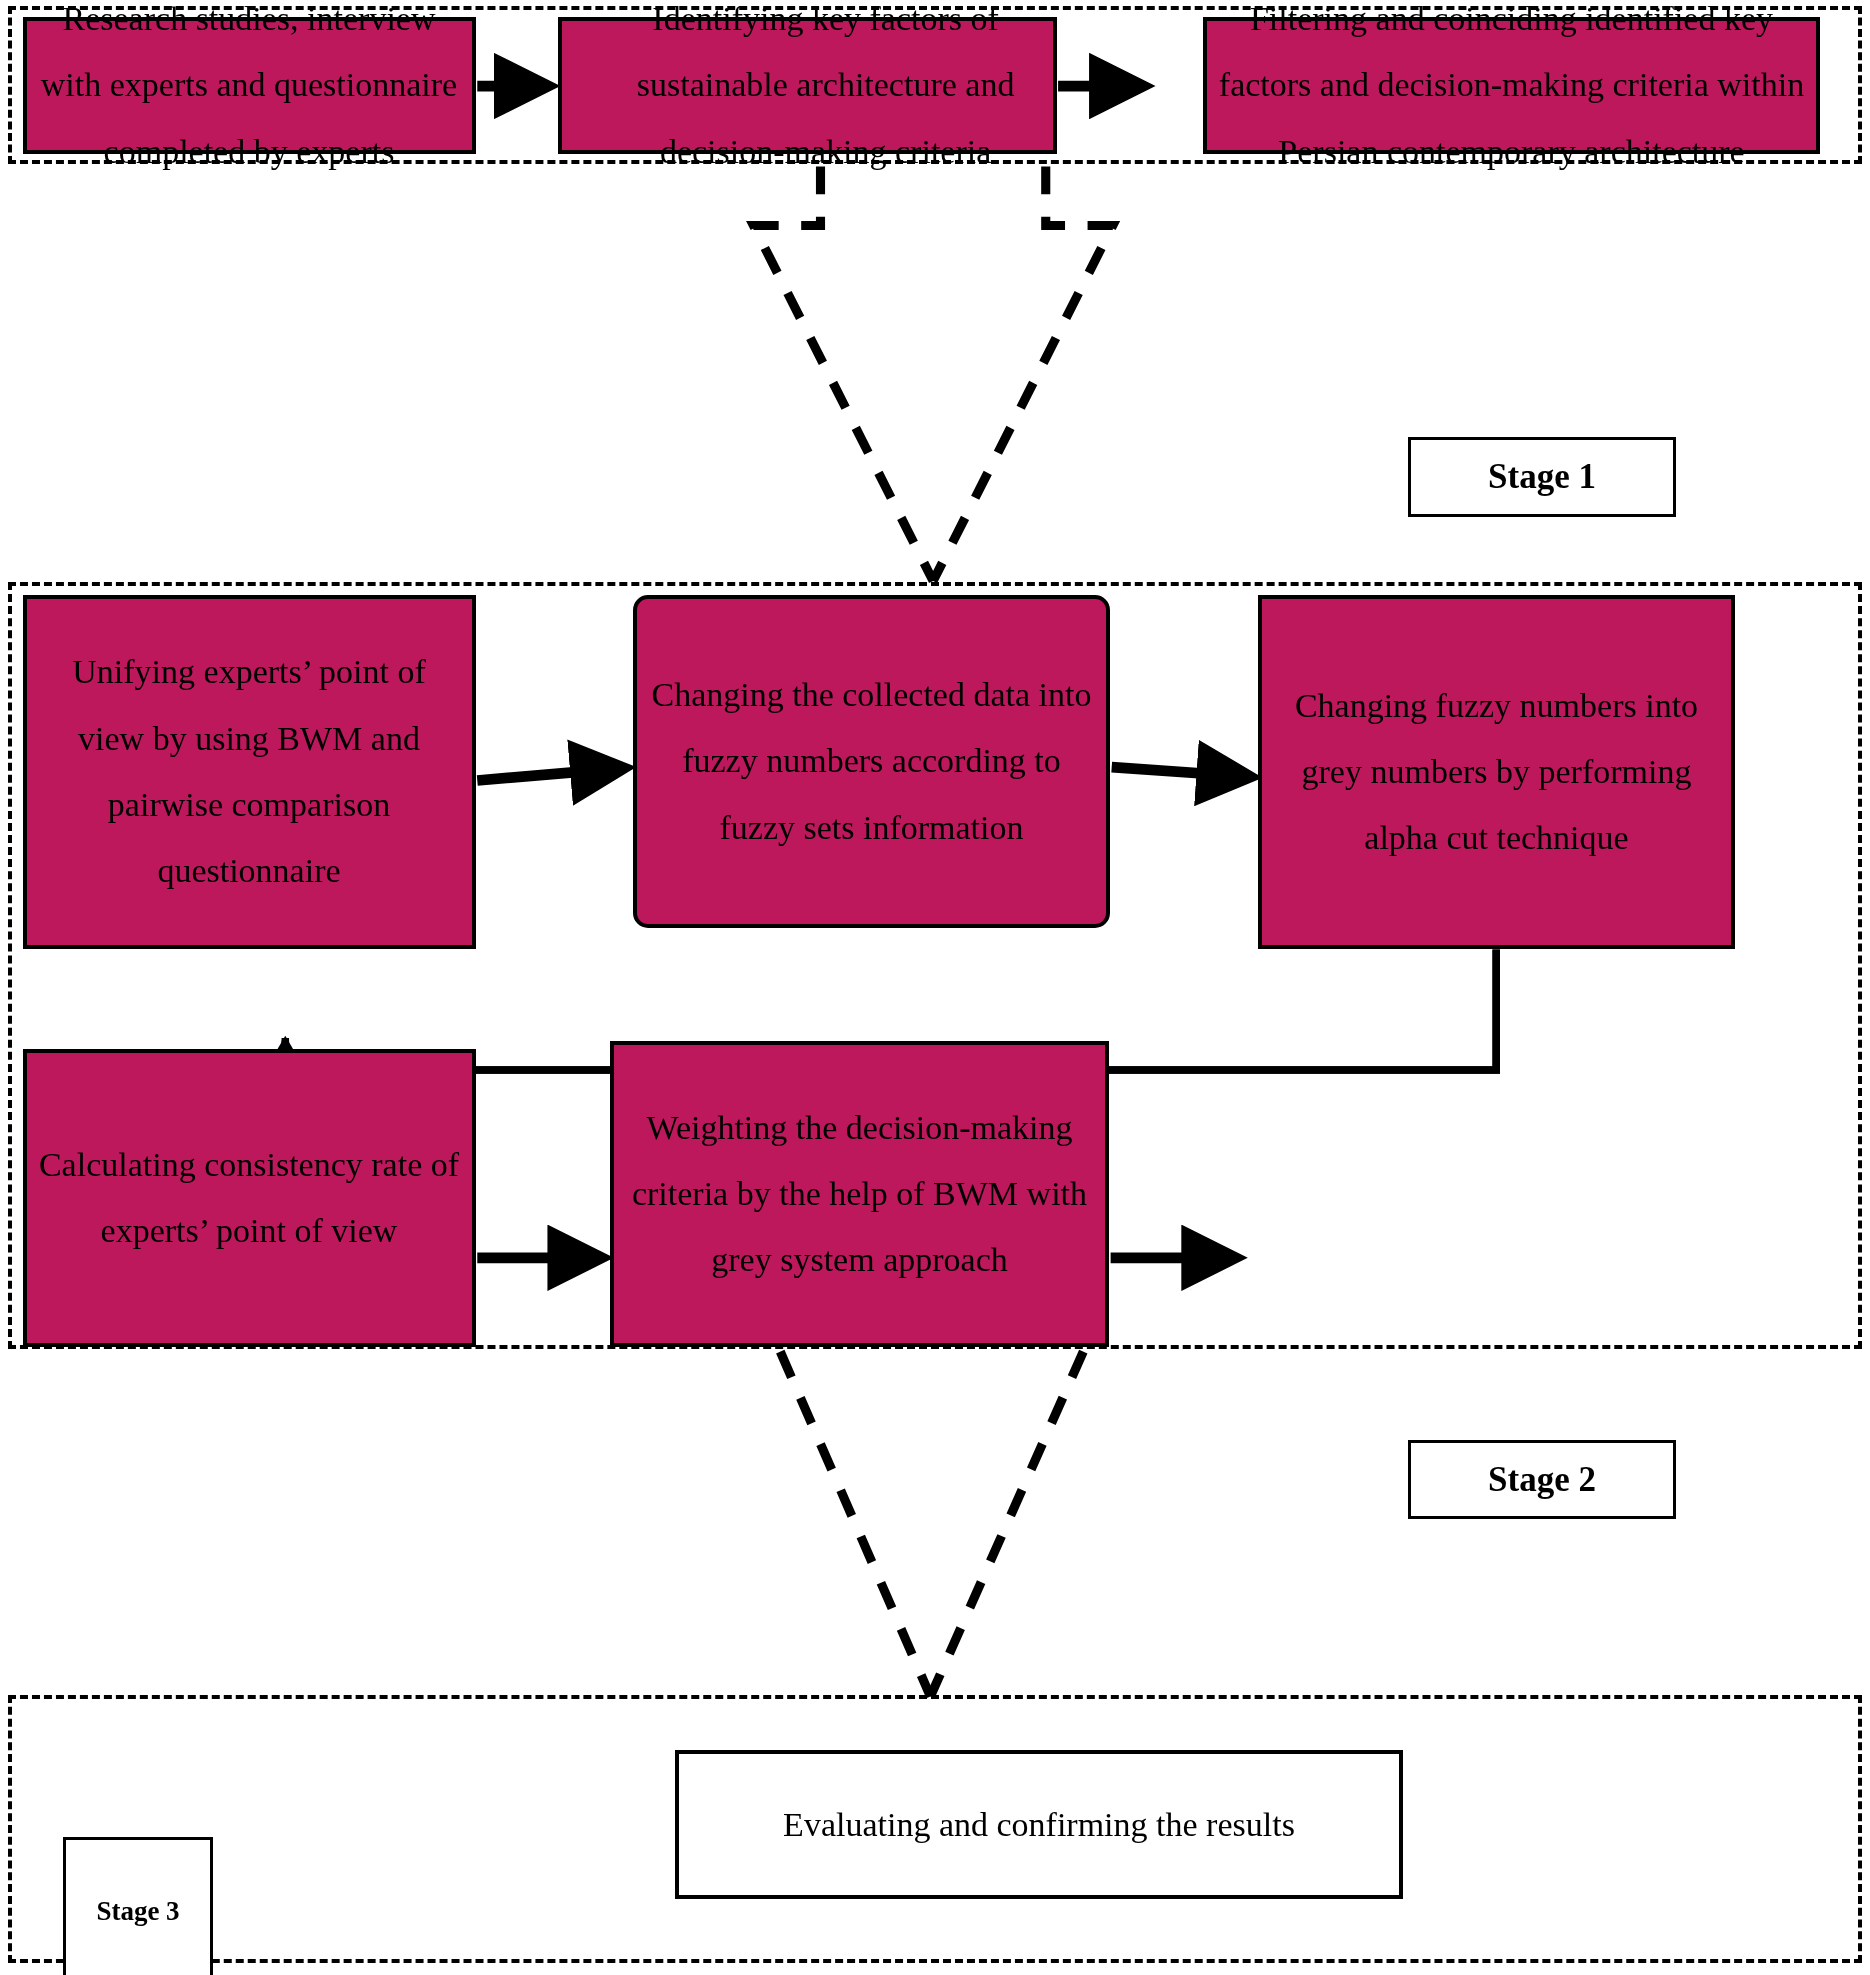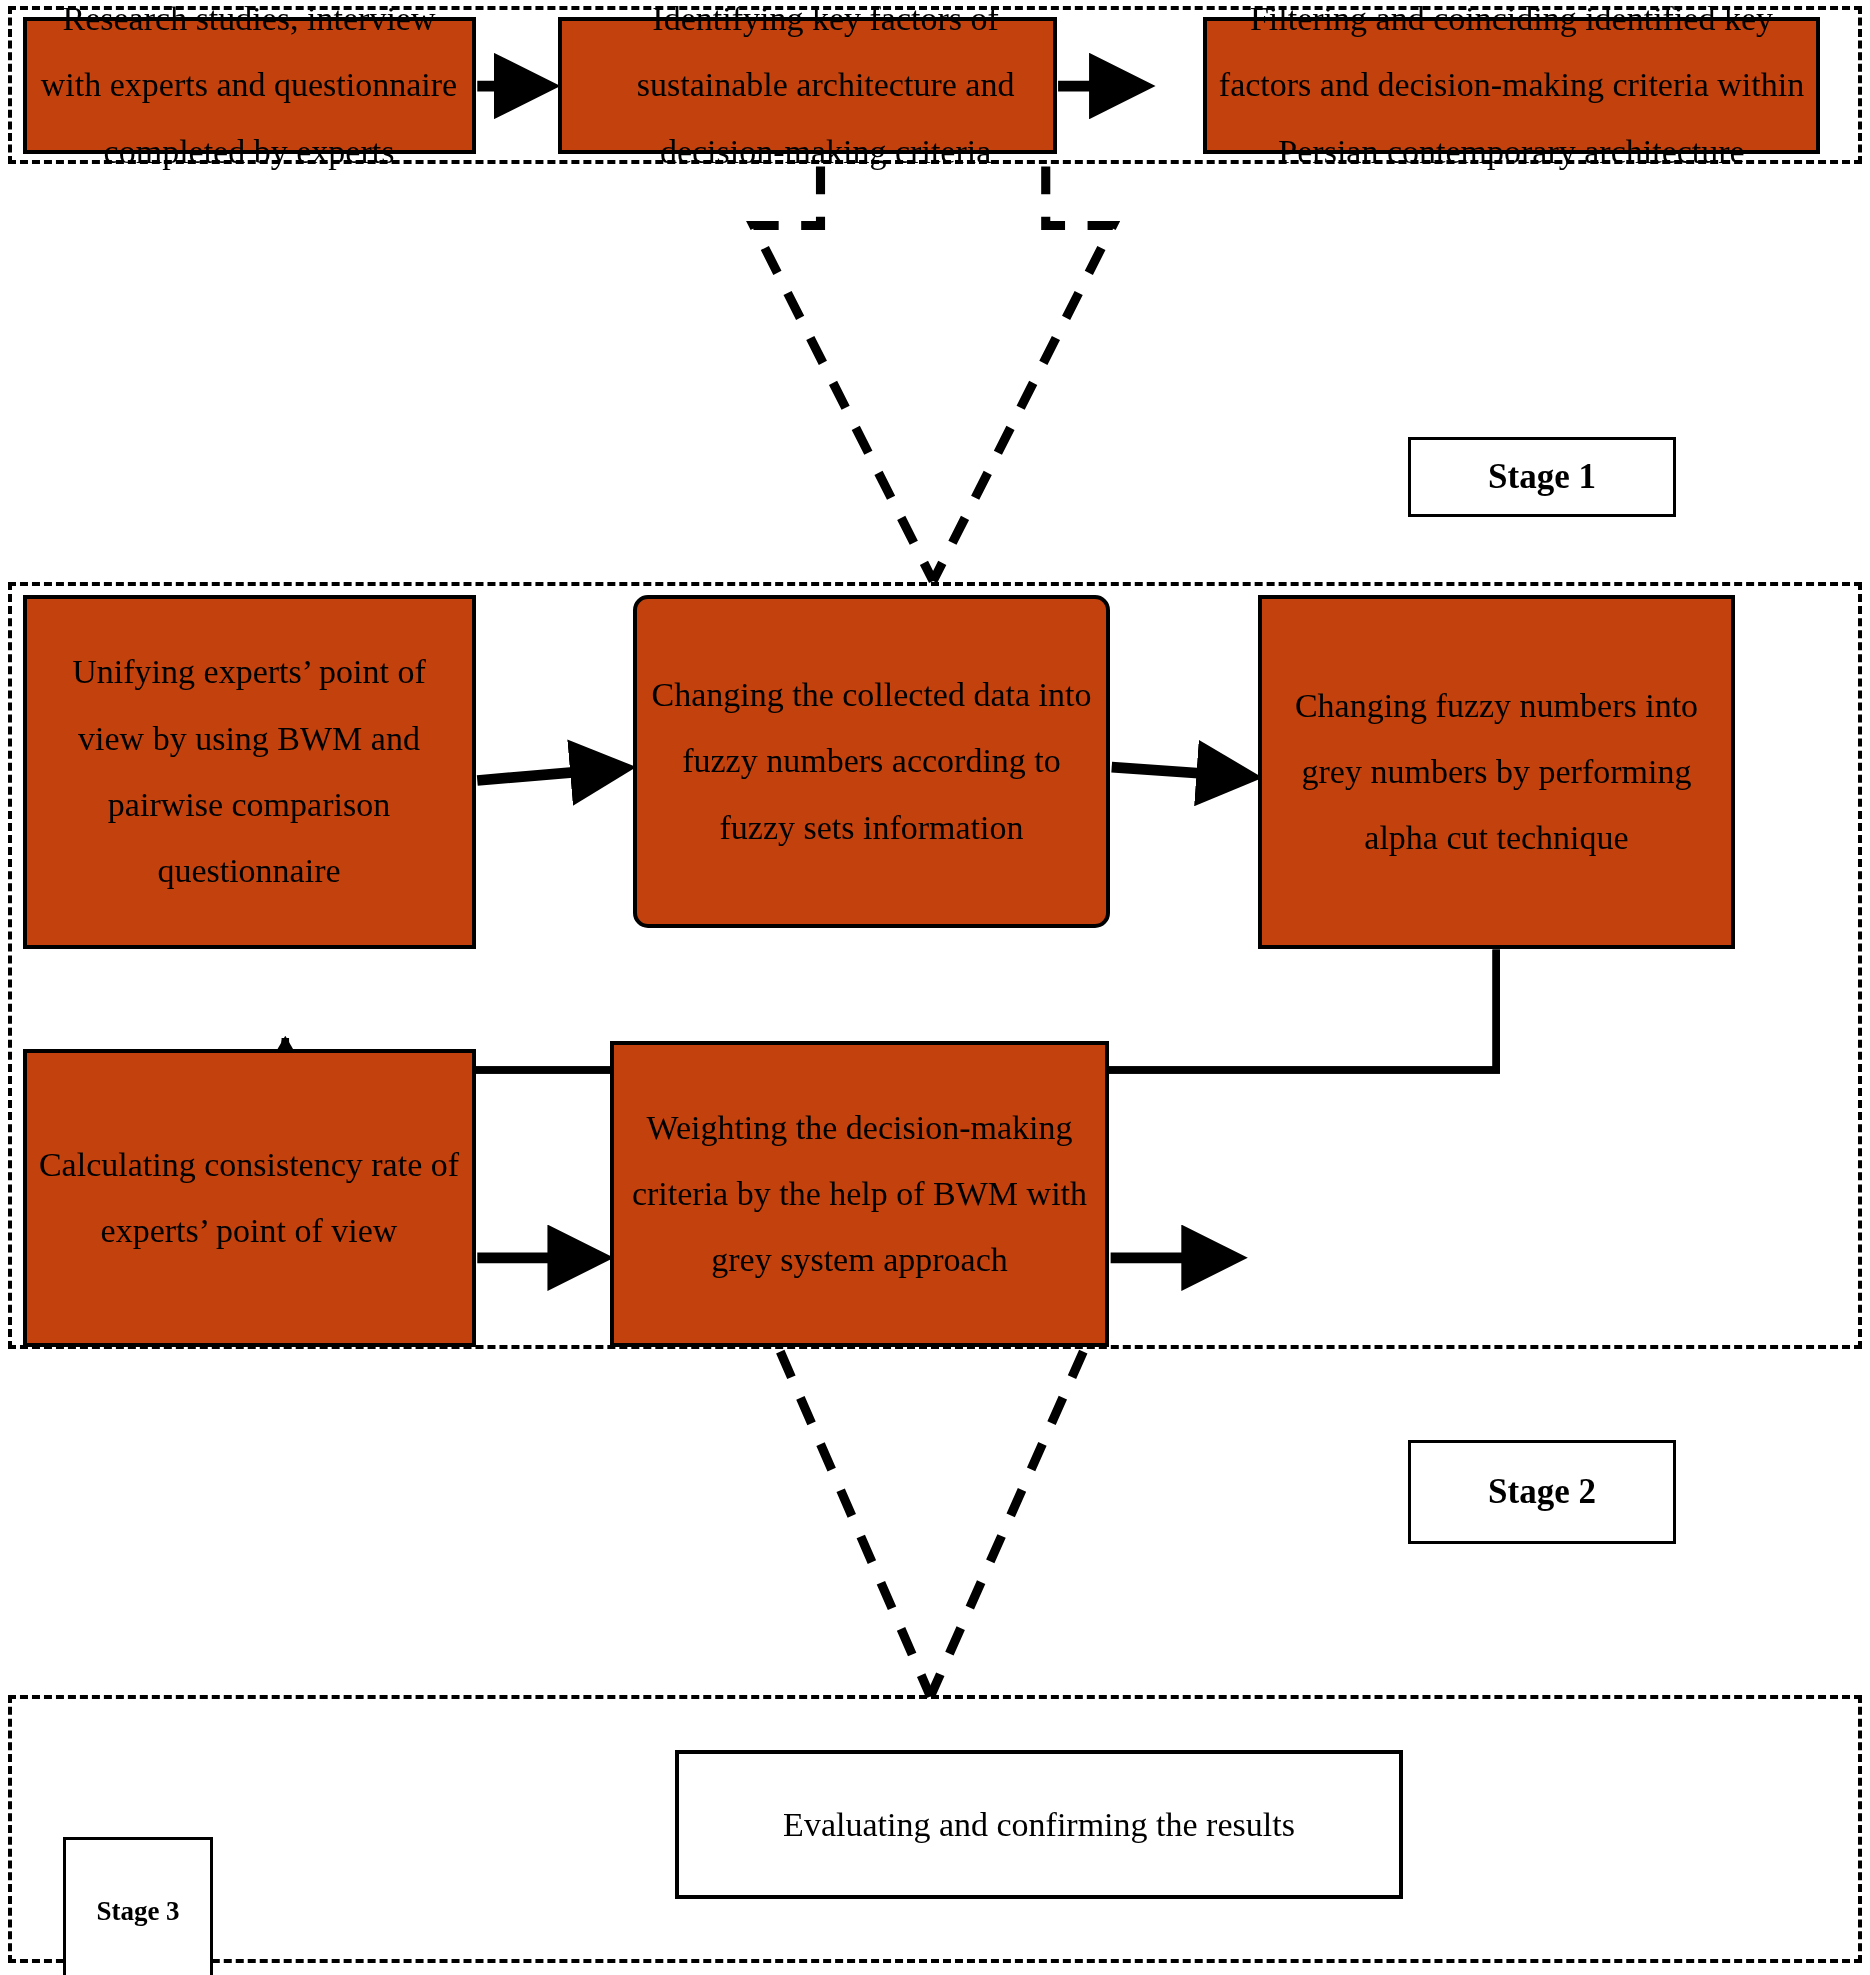--- a/index.html
+++ b/index.html
@@ -15,21 +15,21 @@
   .stage-region{
     position:absolute;
     border:4.8px dashed #000000;
     box-sizing:border-box;
     background:transparent;
   }
   .node-box{
     position:absolute;
     border:4.8px solid #000000;
     box-sizing:border-box;
-    background:#c2410c;
+    background:#be185d;
     display:flex;
     align-items:center;
     justify-content:flex-end;
     text-align:center;
     padding:4.3px 11.8px;
     line-height:1.95;
     font-size:34px;
     z-index:3;
   }
   .node-box span{display:block;width:100%;}
@@ -105,21 +105,21 @@
 
   <div class="node-box" style="left:22.5px; top:1049px; width:453px; height:298px;">
     <span>Calculating consistency rate of experts’ point of view</span>
   </div>
 
   <div class="node-box" style="left:610px; top:1041px; width:499px; height:306px;">
     <span>Weighting the decision-making criteria by the help of BWM with grey system approach</span>
   </div>
 
 
-  <div class="stage-label" style="left:1408px; top:1429px; width:268px; height:104px;text-align:center;">
+  <div class="stage-label" style="left:1408px; top:1429px; width:268px; height:79px;text-align:center;">
     <span>Stage 2</span>
   </div>
 
   <div class="stage-region" style="left:8px; top:1695px; width:1854px; height:268px;"></div>
 
   <div class="stage-label" style="left:63px; top:1826px; width:150px; height:148px; font-size:27px;">
     <span>Stage 3</span>
   </div>
 
   <div class="result-box" style="left:675px; top:1750px; width:728px; height:149px;">

